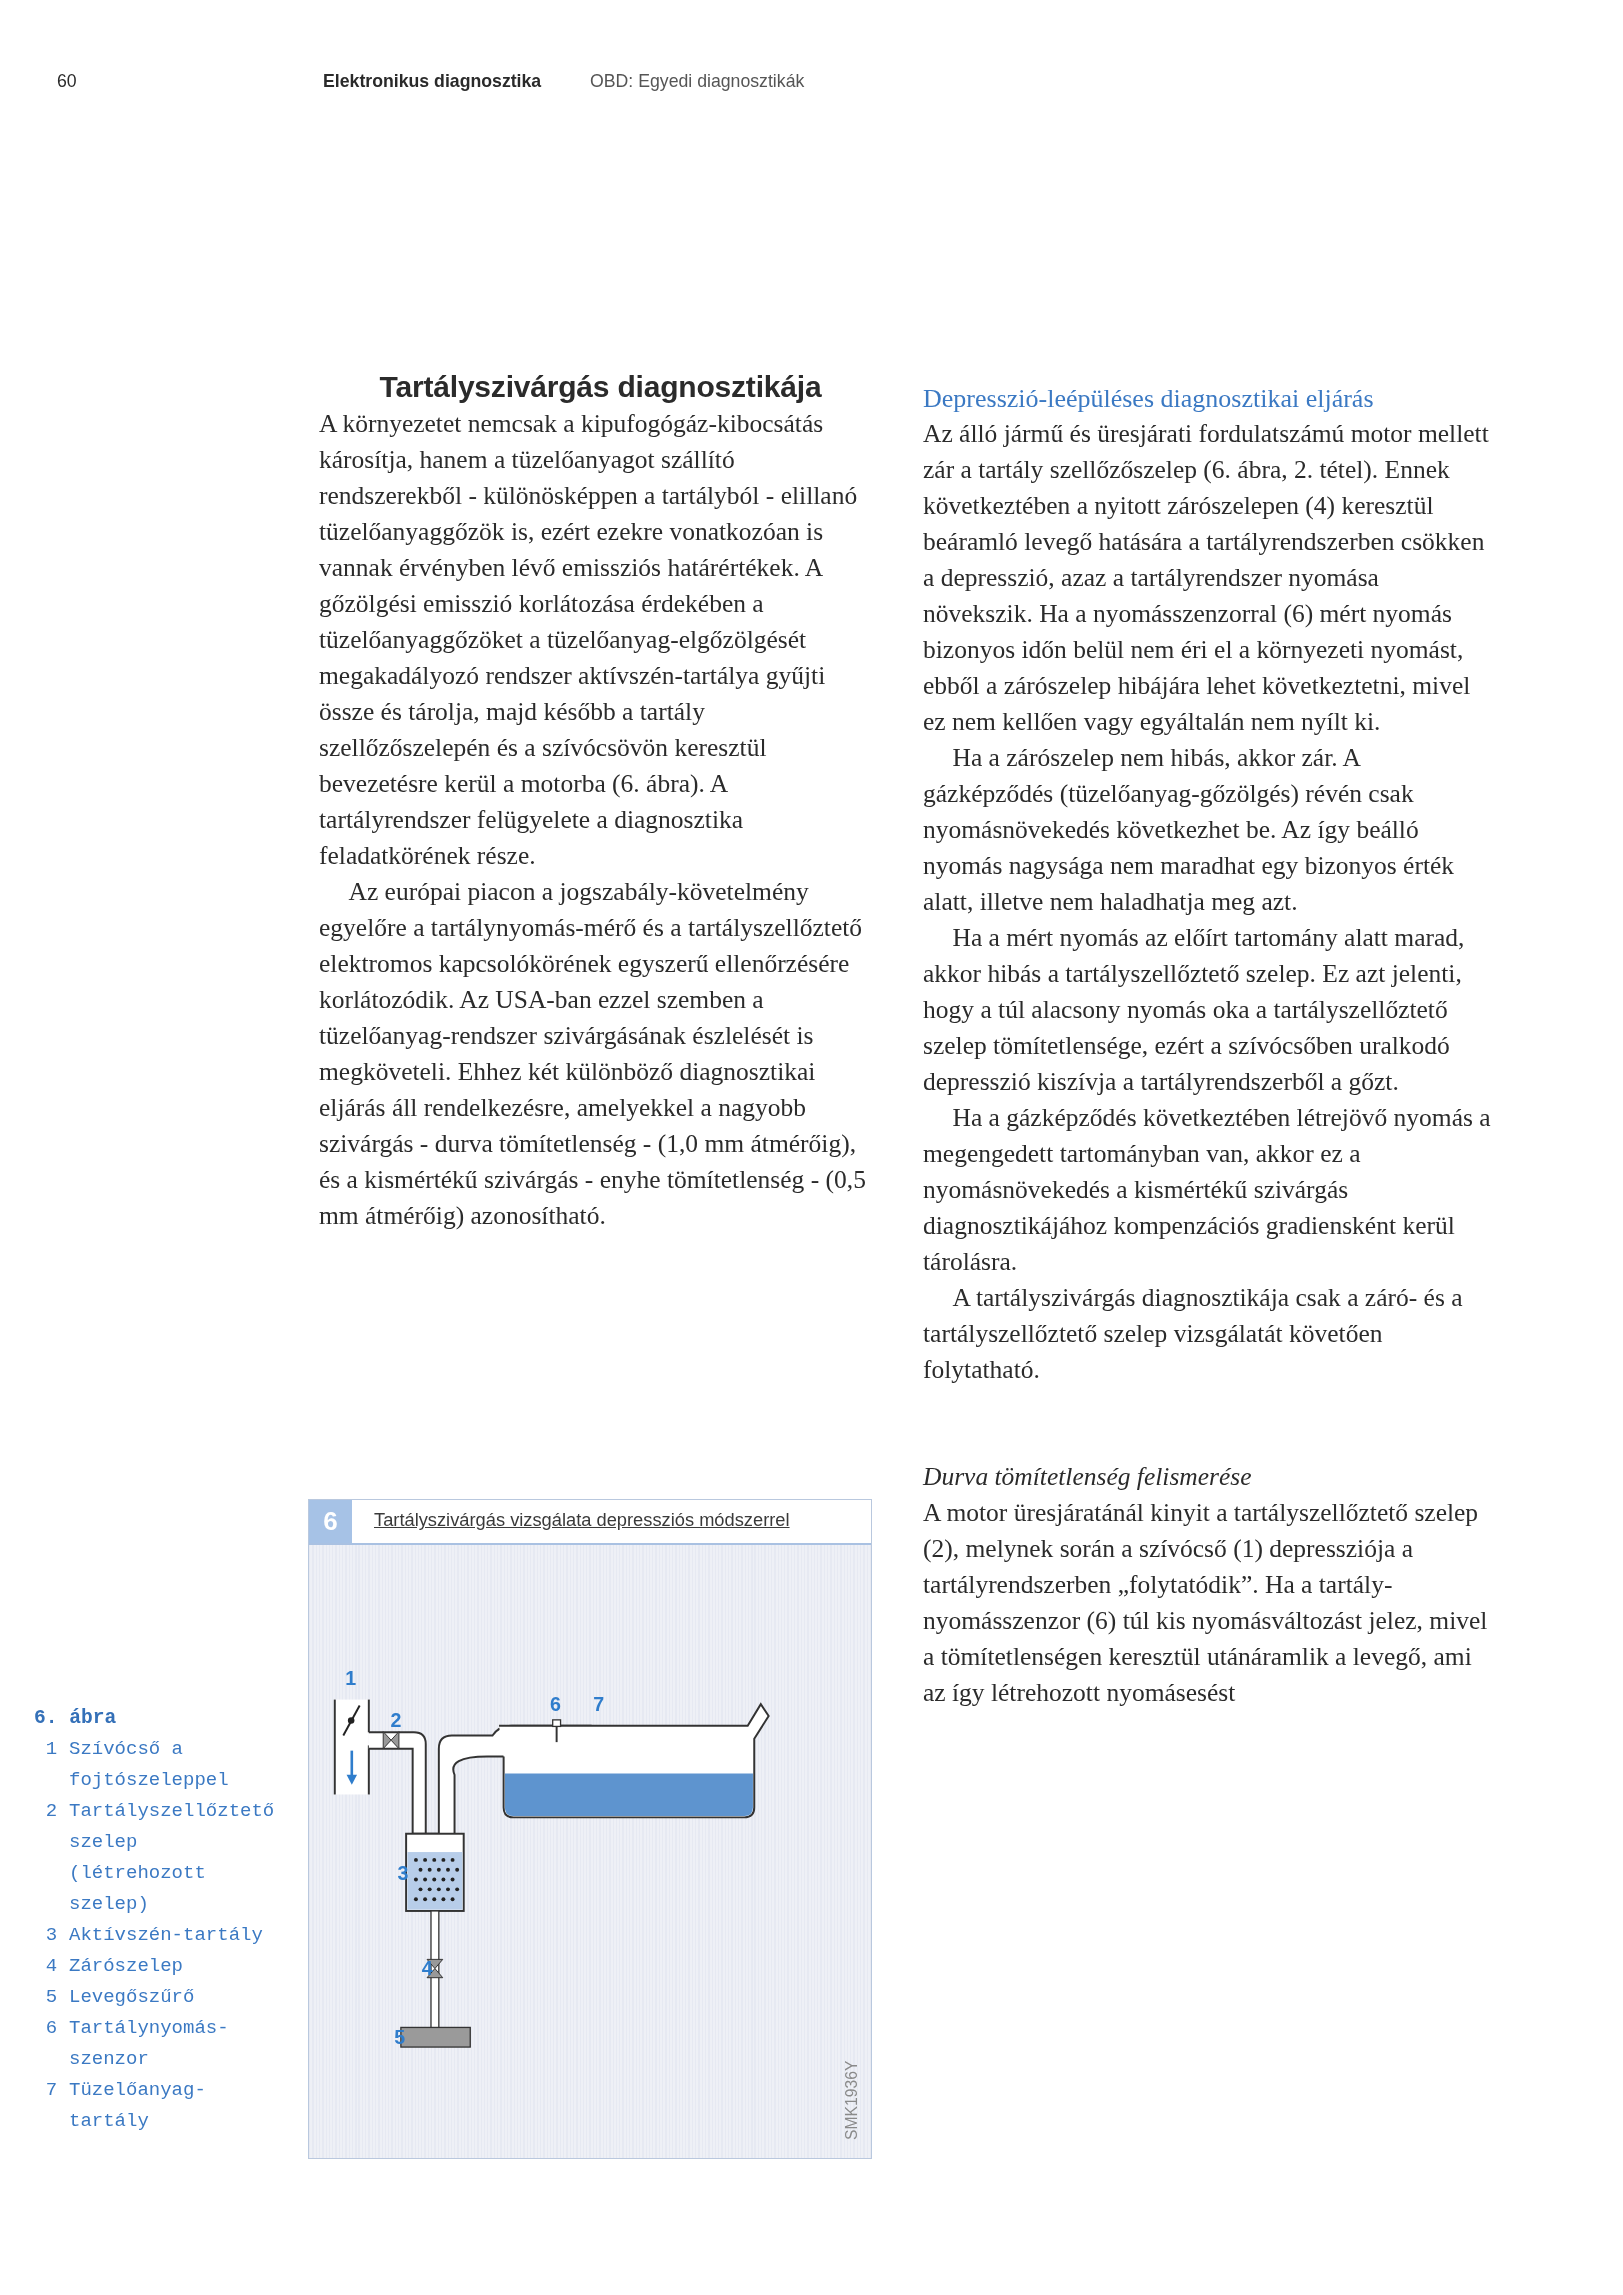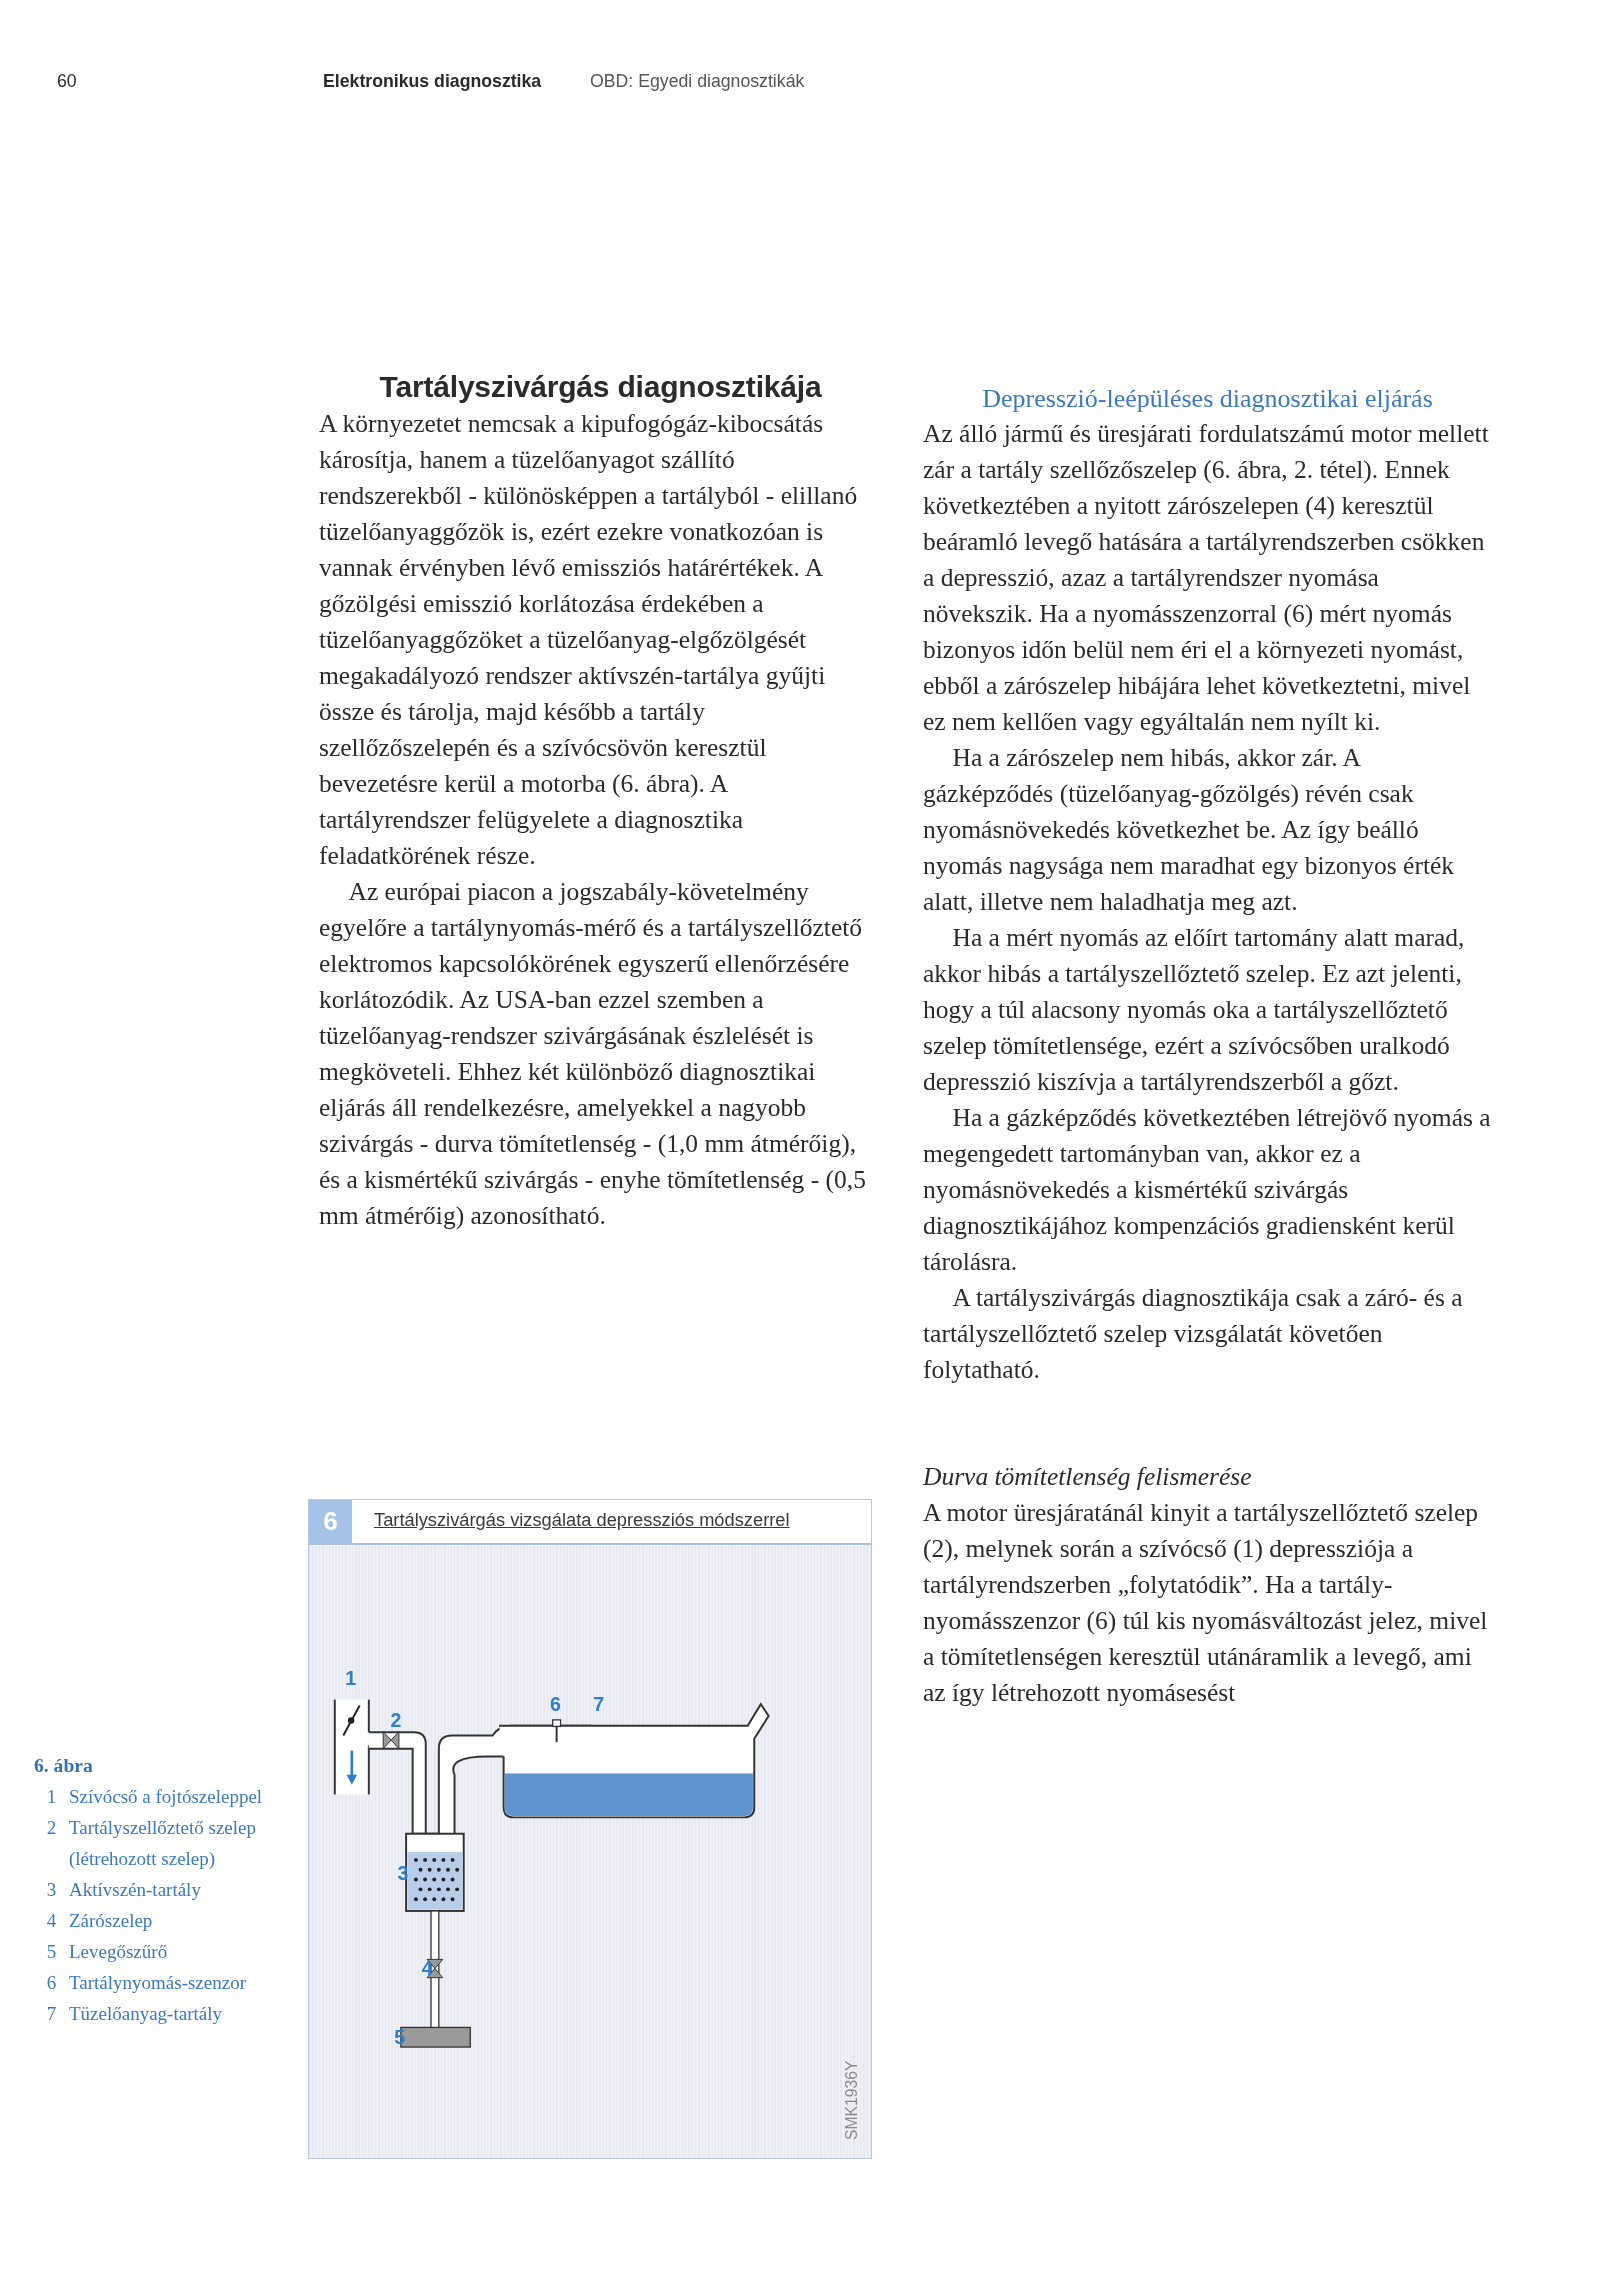--- a/index.html
+++ b/index.html
@@ -14,40 +14,40 @@
     .section { position: absolute; left: 590px; top: 0; color: #555; text-align: center; }
 
     .col { position: absolute; font-family: "Liberation Serif", serif;
       font-size: 25.5px; line-height: 36px; color: #2b2b2b; }
     .col-left { left: 319px; top: 367px; width: 563px; }
     .col-right { left: 923px; top: 381px; width: 569px; }
     .col p { margin: 0; }
     .col p.indent { text-indent: 29.5px; }
     .h-bold { font-family: "Liberation Sans", sans-serif; font-weight: bold;
       font-size: 30px; line-height: 39px; color: #2b2b2b; letter-spacing: -0.2px; text-align: center; }
-    .h-blue { color: #3b79c3; font-size: 26px; line-height: 35px; text-align: center; }
+    .h-blue { color: #3b79c3; font-size: 26px; line-height: 35px; }
     .h-italic { font-style: italic; margin-top: 71px !important; }
 
     .figure { position: absolute; left: 308px; top: 1499px; width: 564px; height: 660px;
       border: 1.3px solid #b9c8de; background:
         repeating-linear-gradient(90deg, #e6e9f2 0 1.3px, #eef0f6 1.3px 3.3px); box-sizing: border-box; }
     .fig-head { position: absolute; left: 0; top: 0; width: 562px; height: 43px;
       border-bottom: 2px solid #a9c1e2; background: #fff; }
     .fig-badge { position: absolute; left: 0; top: 0; width: 43px; height: 43px; background: #a6c2e6;
       color: #fff; font-family: "Liberation Sans", sans-serif; font-weight: bold; font-size: 26px;
       text-align: center; line-height: 43px; }
     .fig-title { position: absolute; left: 65px; top: 9.2px; font-family: "Liberation Sans", sans-serif;
       font-size: 18.3px; color: #3a3a3a; text-decoration: underline; }
     .fig-code { position: absolute; right: 9.2px; bottom: 18.3px; transform-origin: right bottom;
       transform: rotate(-90deg) translate(100%, 0); font-family: "Liberation Sans", sans-serif;
       font-size: 15.7px; color: #8a8a8a; white-space: nowrap; }
     .fig-svg { position: absolute; left: 0; top: 0; }
 
-    .caption { position: absolute; left: 34px; top: 1750px; width: 242px;
-      font-family: Liberation Serif, serif; color: #3b79c3; font-size: 19px; line-height: 31px; }
+    .caption { position: absolute; left: 34px; top: 1703px; width: 242px;
+      font-family: Liberation Mono, monospace; color: #3b79c3; font-size: 19px; line-height: 31px; }
     .caption .cap-title { font-weight: bold; color: #3470b8; font-size: 19.6px; }
     .cap-item { display: flex; }
     .cap-num { width: 35px; text-align: center; flex: none; }
     .cap-text { flex: 1; }
   </style>
 </head>
 <body>
 
 <div class="header">
   <span class="page-num">60</span>

